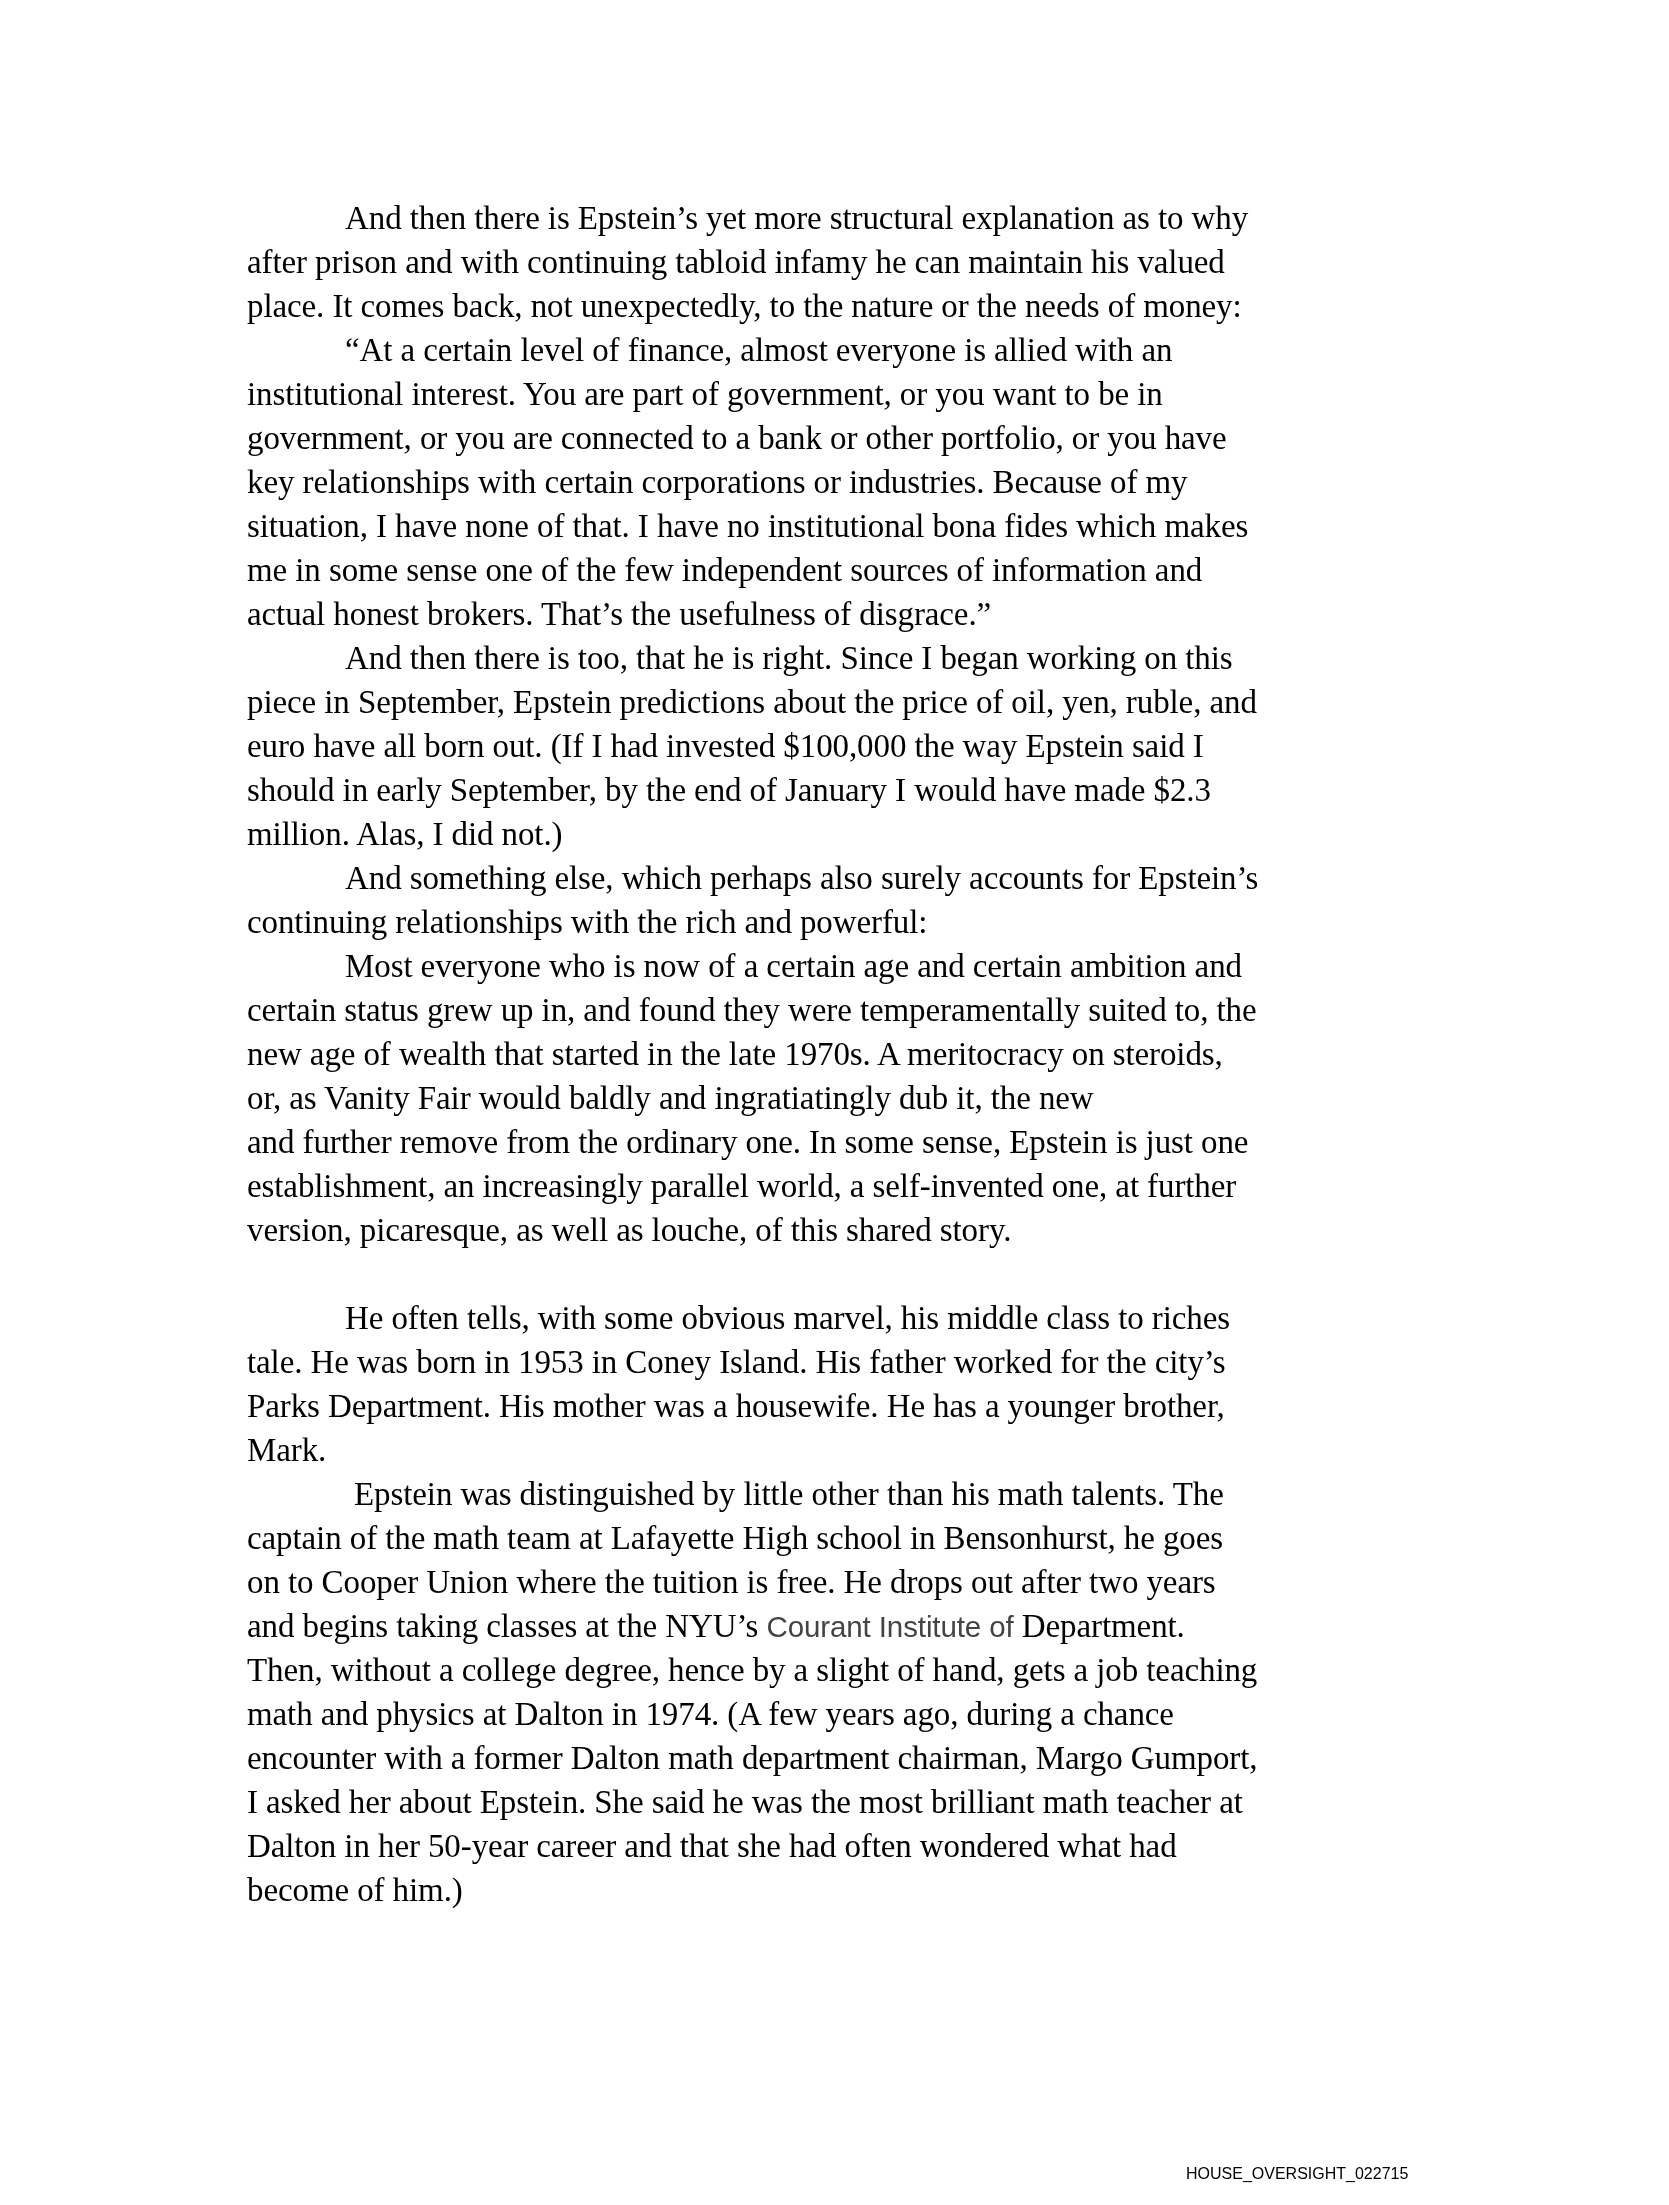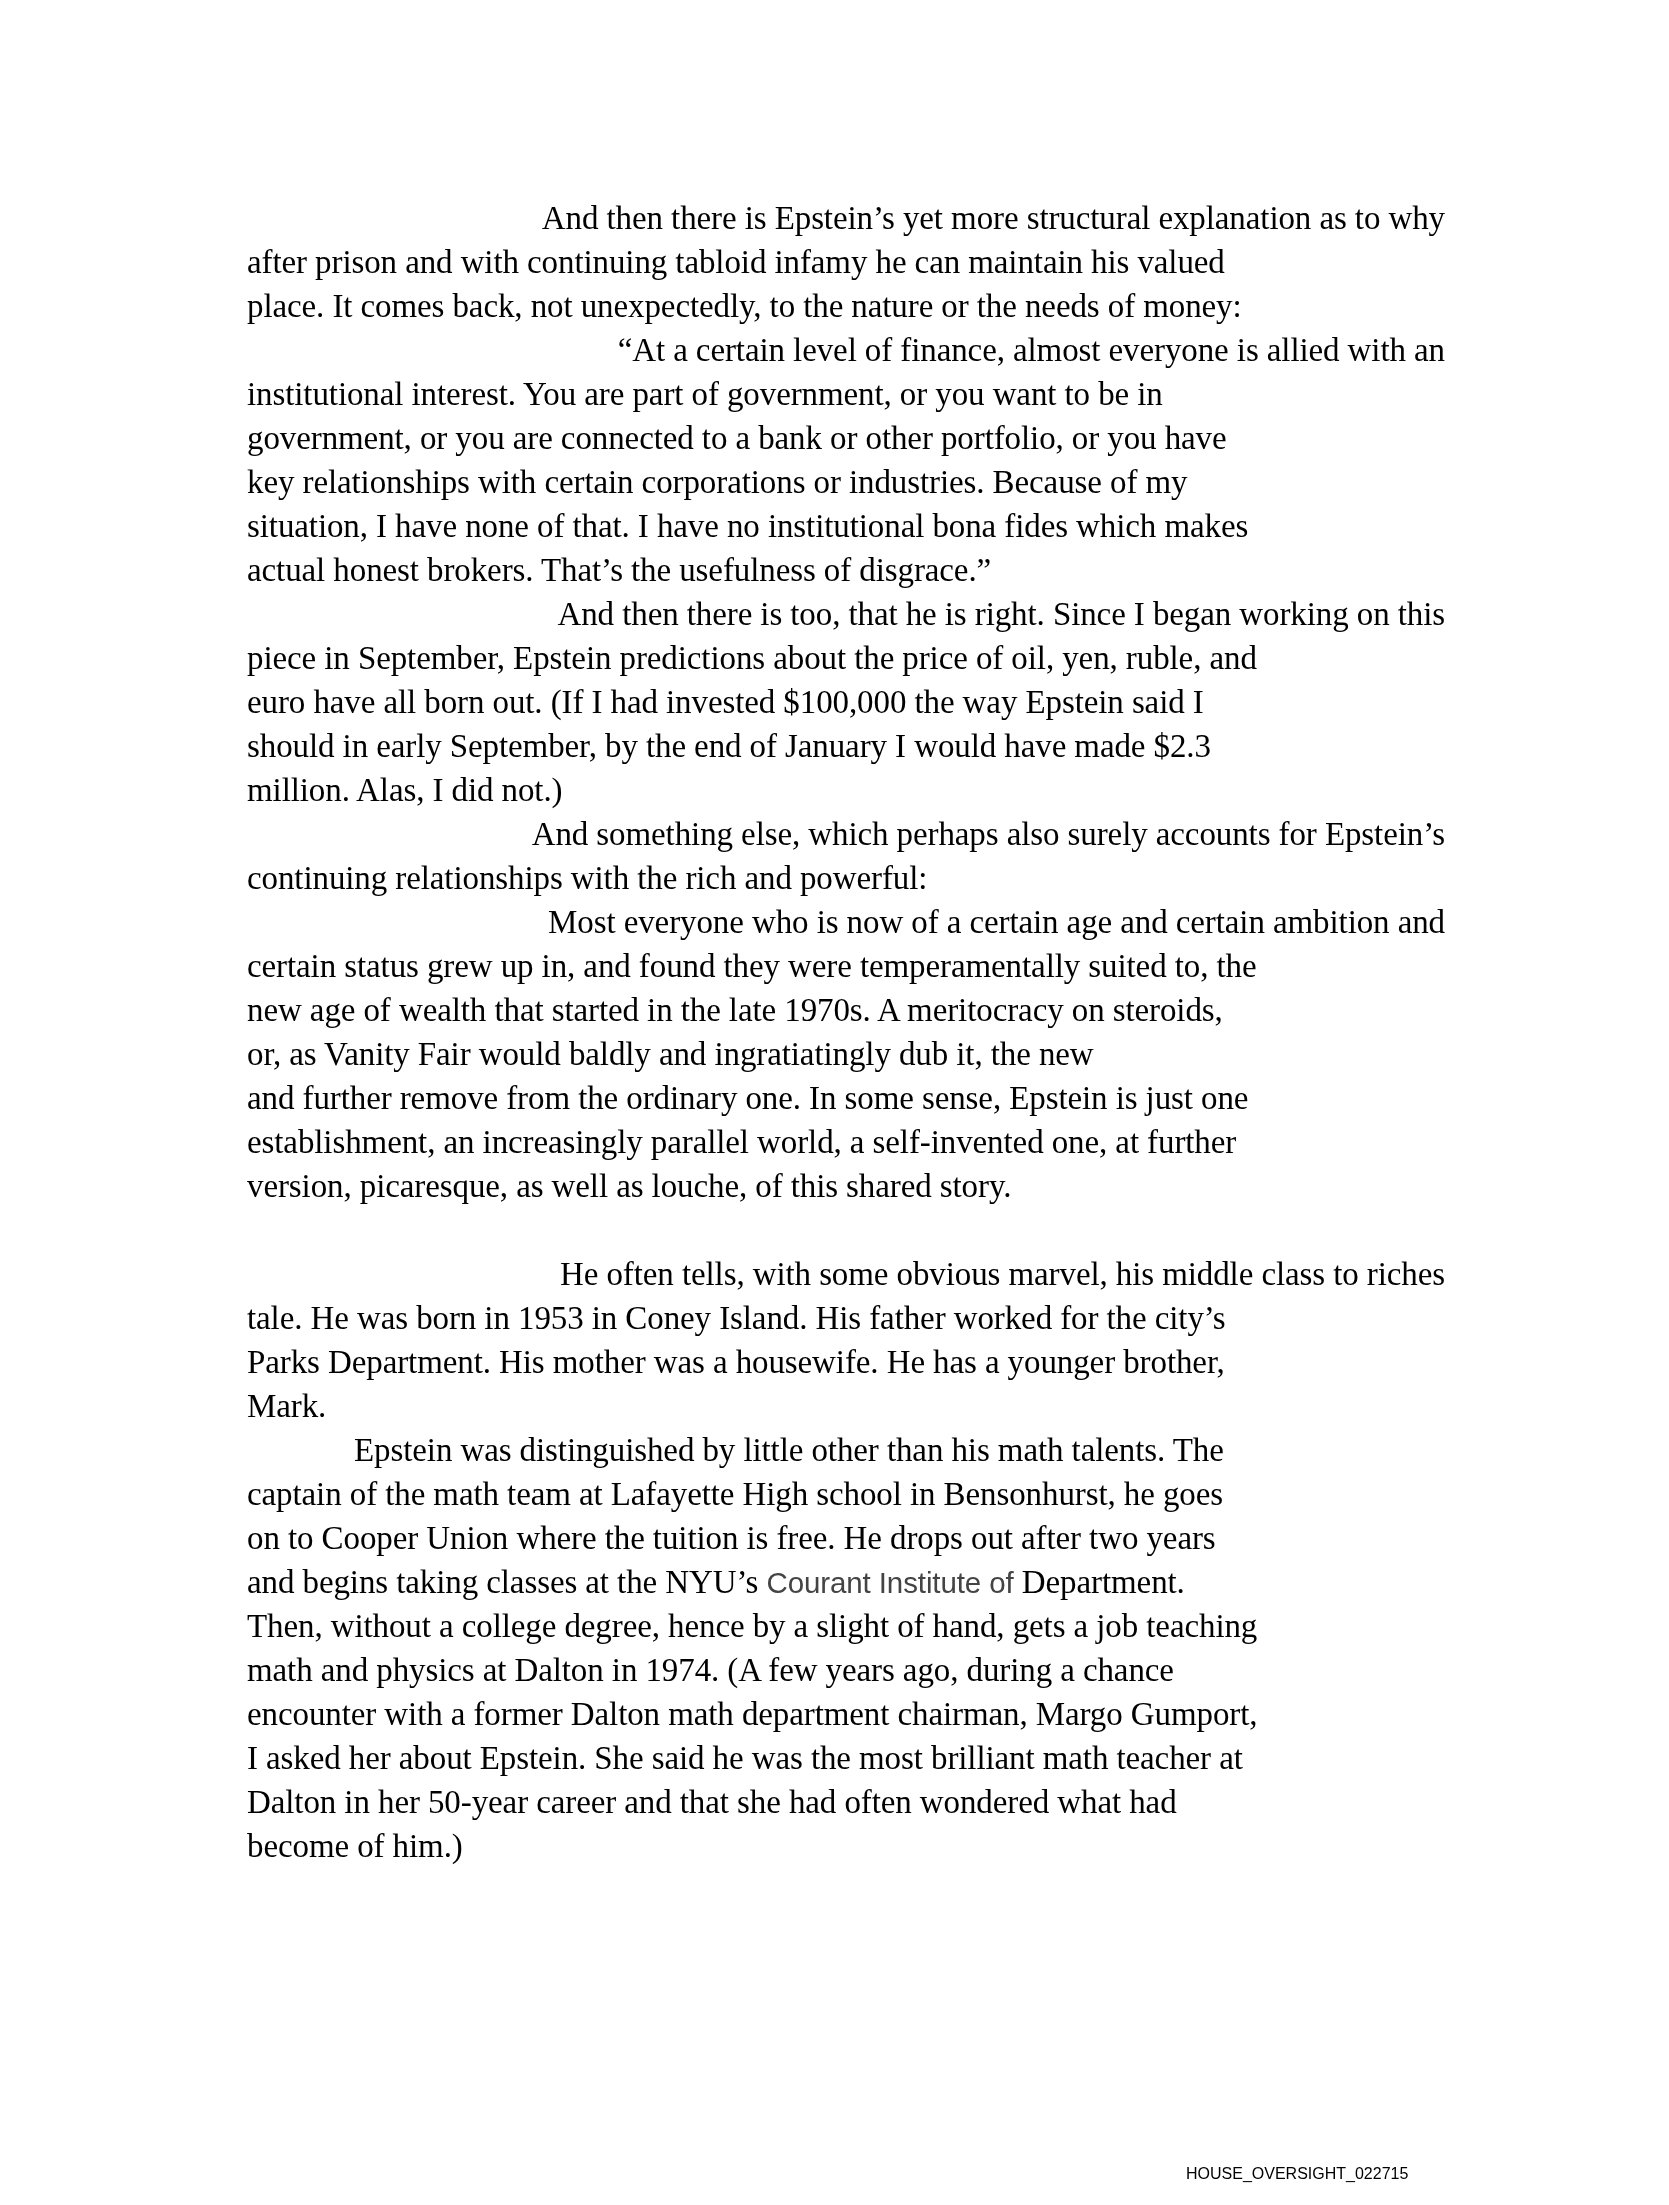--- a/index.html
+++ b/index.html
@@ -22,21 +22,21 @@
       width: 1198px;
     }
     .line {
       display: block;
       font-size: 33px;
       line-height: 44px;
       height: 44px;
       white-space: pre;
       letter-spacing: -0.1px;
     }
-    .indent { padding-left: 98px; text-align: right; }
+    .indent { padding-left: 98px; }
     .indent-extra { padding-left: 107px; }
     .blank { height: 44px; }
     .sans-gray {
       font-family: "Liberation Sans", "DejaVu Sans", sans-serif;
       color: #444444;
       font-size: 29.5px;
       margin-top: 36px;
     }
     .footer {
       position: absolute;
@@ -59,20 +59,21 @@
     <span class="line">after prison and with continuing tabloid infamy he can maintain his valued</span>
     <span class="line">place. It comes back, not unexpectedly, to the nature or the needs of money:</span>
   </div>
 
   <div>
     <span class="line indent">“At a certain level of finance, almost everyone is allied with an</span>
     <span class="line">institutional interest. You are part of government, or you want to be in</span>
     <span class="line">government, or you are connected to a bank or other portfolio, or you have</span>
     <span class="line">key relationships with certain corporations or industries. Because of my</span>
     <span class="line">situation, I have none of that. I have no institutional bona fides which makes</span>
+    <span class="line">me in some sense one of the few independent sources of information and</span>
     <span class="line">actual honest brokers. That’s the usefulness of disgrace.”</span>
   </div>
 
   <div>
     <span class="line indent">And then there is too, that he is right. Since I began working on this</span>
     <span class="line">piece in September, Epstein predictions about the price of oil, yen, ruble, and</span>
     <span class="line">euro have all born out. (If I had invested $100,000 the way Epstein said I</span>
     <span class="line">should in early September, by the end of January I would have made $2.3</span>
     <span class="line">million. Alas, I did not.)</span>
   </div>

